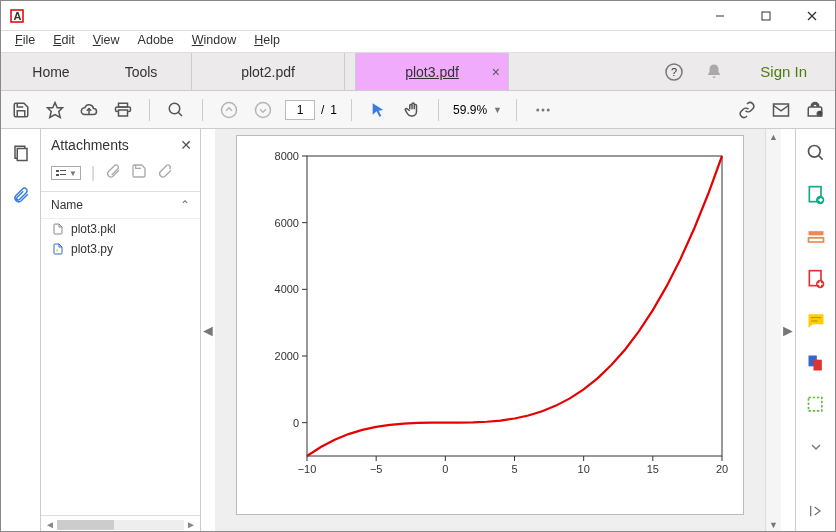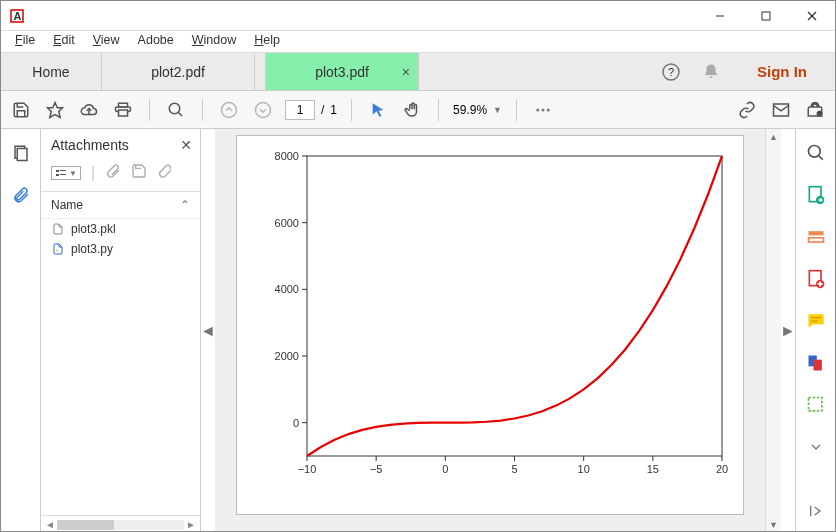--- a/index.html
+++ b/index.html
@@ -9,24 +9,24 @@
   .titlebar .spacer { flex:1; }
   .winbtn { width:46px; height:30px; display:inline-flex; align-items:center; justify-content:center; color:#333; }
   .menubar { height:22px; display:flex; align-items:flex-start; padding:0 6px; font-size:12.5px; color:#333; gap:2px; border-bottom:1px solid #ddd;}
   .menuitem { padding: 2px 8px; }
   .menuitem u { text-decoration: underline; }
   .tabbar { height:38px; background:#eceaea; display:flex; align-items:stretch; border-bottom:1px solid #ccc;}
   .tab { display:flex; align-items:center; justify-content:center; font-size:14px; color:#333; padding:0 20px; position:relative;margin-left:10px; }
   .tab.home { width:80px; }
   .tab.tools { width:80px; }
   .tab.doc { width:154px; border-left:1px solid #ccc; border-right:1px solid #ccc;}
-  .tab.active { background:#86efac; }
+  .tab.active { background:#f0abfc;text-decoration:underline; }
   .tab .close { position:absolute; right:8px; font-size:14px; color:#555; }
   .tabbar .right { margin-left:auto; display:flex; align-items:center; padding:0 10px; gap:16px;}
-  .signin { font-size:15px; font-weight:700; color:#c2410c; padding:0 18px; display:flex; align-items:center; height:100%;text-align:center;}
+  .signin { font-size:15px; font-weight:400; color:#4d7c0f; padding:0 18px; display:flex; align-items:center; height:100%;text-align:center;}
   .iconbtn { width:24px; height:24px; display:inline-flex; align-items:center; justify-content:center; color:#555;}
   .toolbar { height:38px; background:#f7f7f7; border-bottom:1px solid #ccc; display:flex; align-items:center; padding:0 8px; gap:10px;}
   .toolbar .sep { width:1px; height:22px; background:#ccc; margin:0 4px;}
   .toolbar .page { font-size:12px; display:flex; align-items:center; gap:6px;}
   .toolbar .pagein { width:30px; height:20px; text-align:center; border:1px solid #bbb; font-size:12px;}
   .toolbar .zoom { font-size:12px; display:flex; align-items:center; gap:6px;}
   .toolbar .spacer { flex:1; }
   .content { display:flex; height:calc(532px - 30px - 22px - 38px - 38px); }
   .leftrail { width:40px; border-right:1px solid #ccc; display:flex; flex-direction:column; align-items:center; padding-top:12px; gap:18px; background:#fff;}
   .sidepanel { width:160px; border-right:1px solid #ccc; background:#fff; display:flex; flex-direction:column;}
@@ -81,20 +81,21 @@
   <span class="menuitem"><u>F</u>ile</span>
   <span class="menuitem"><u>E</u>dit</span>
   <span class="menuitem"><u>V</u>iew</span>
   <span class="menuitem">Adobe</span>
   <span class="menuitem"><u>W</u>indow</span>
   <span class="menuitem"><u>H</u>elp</span>
 </div>
 
 <div class="tabbar">
   <div class="tab home">Home</div>
+  <div class="tab tools">Tools</div>
   <div class="tab doc">
       <span>plot2.pdf</span>
     </div>
   <div class="tab doc active">
     <span>plot3.pdf</span>
     <span class="close">×</span>
   </div>
   <div class="right">
     <span class="iconbtn">
         <svg width="18" height="18">

